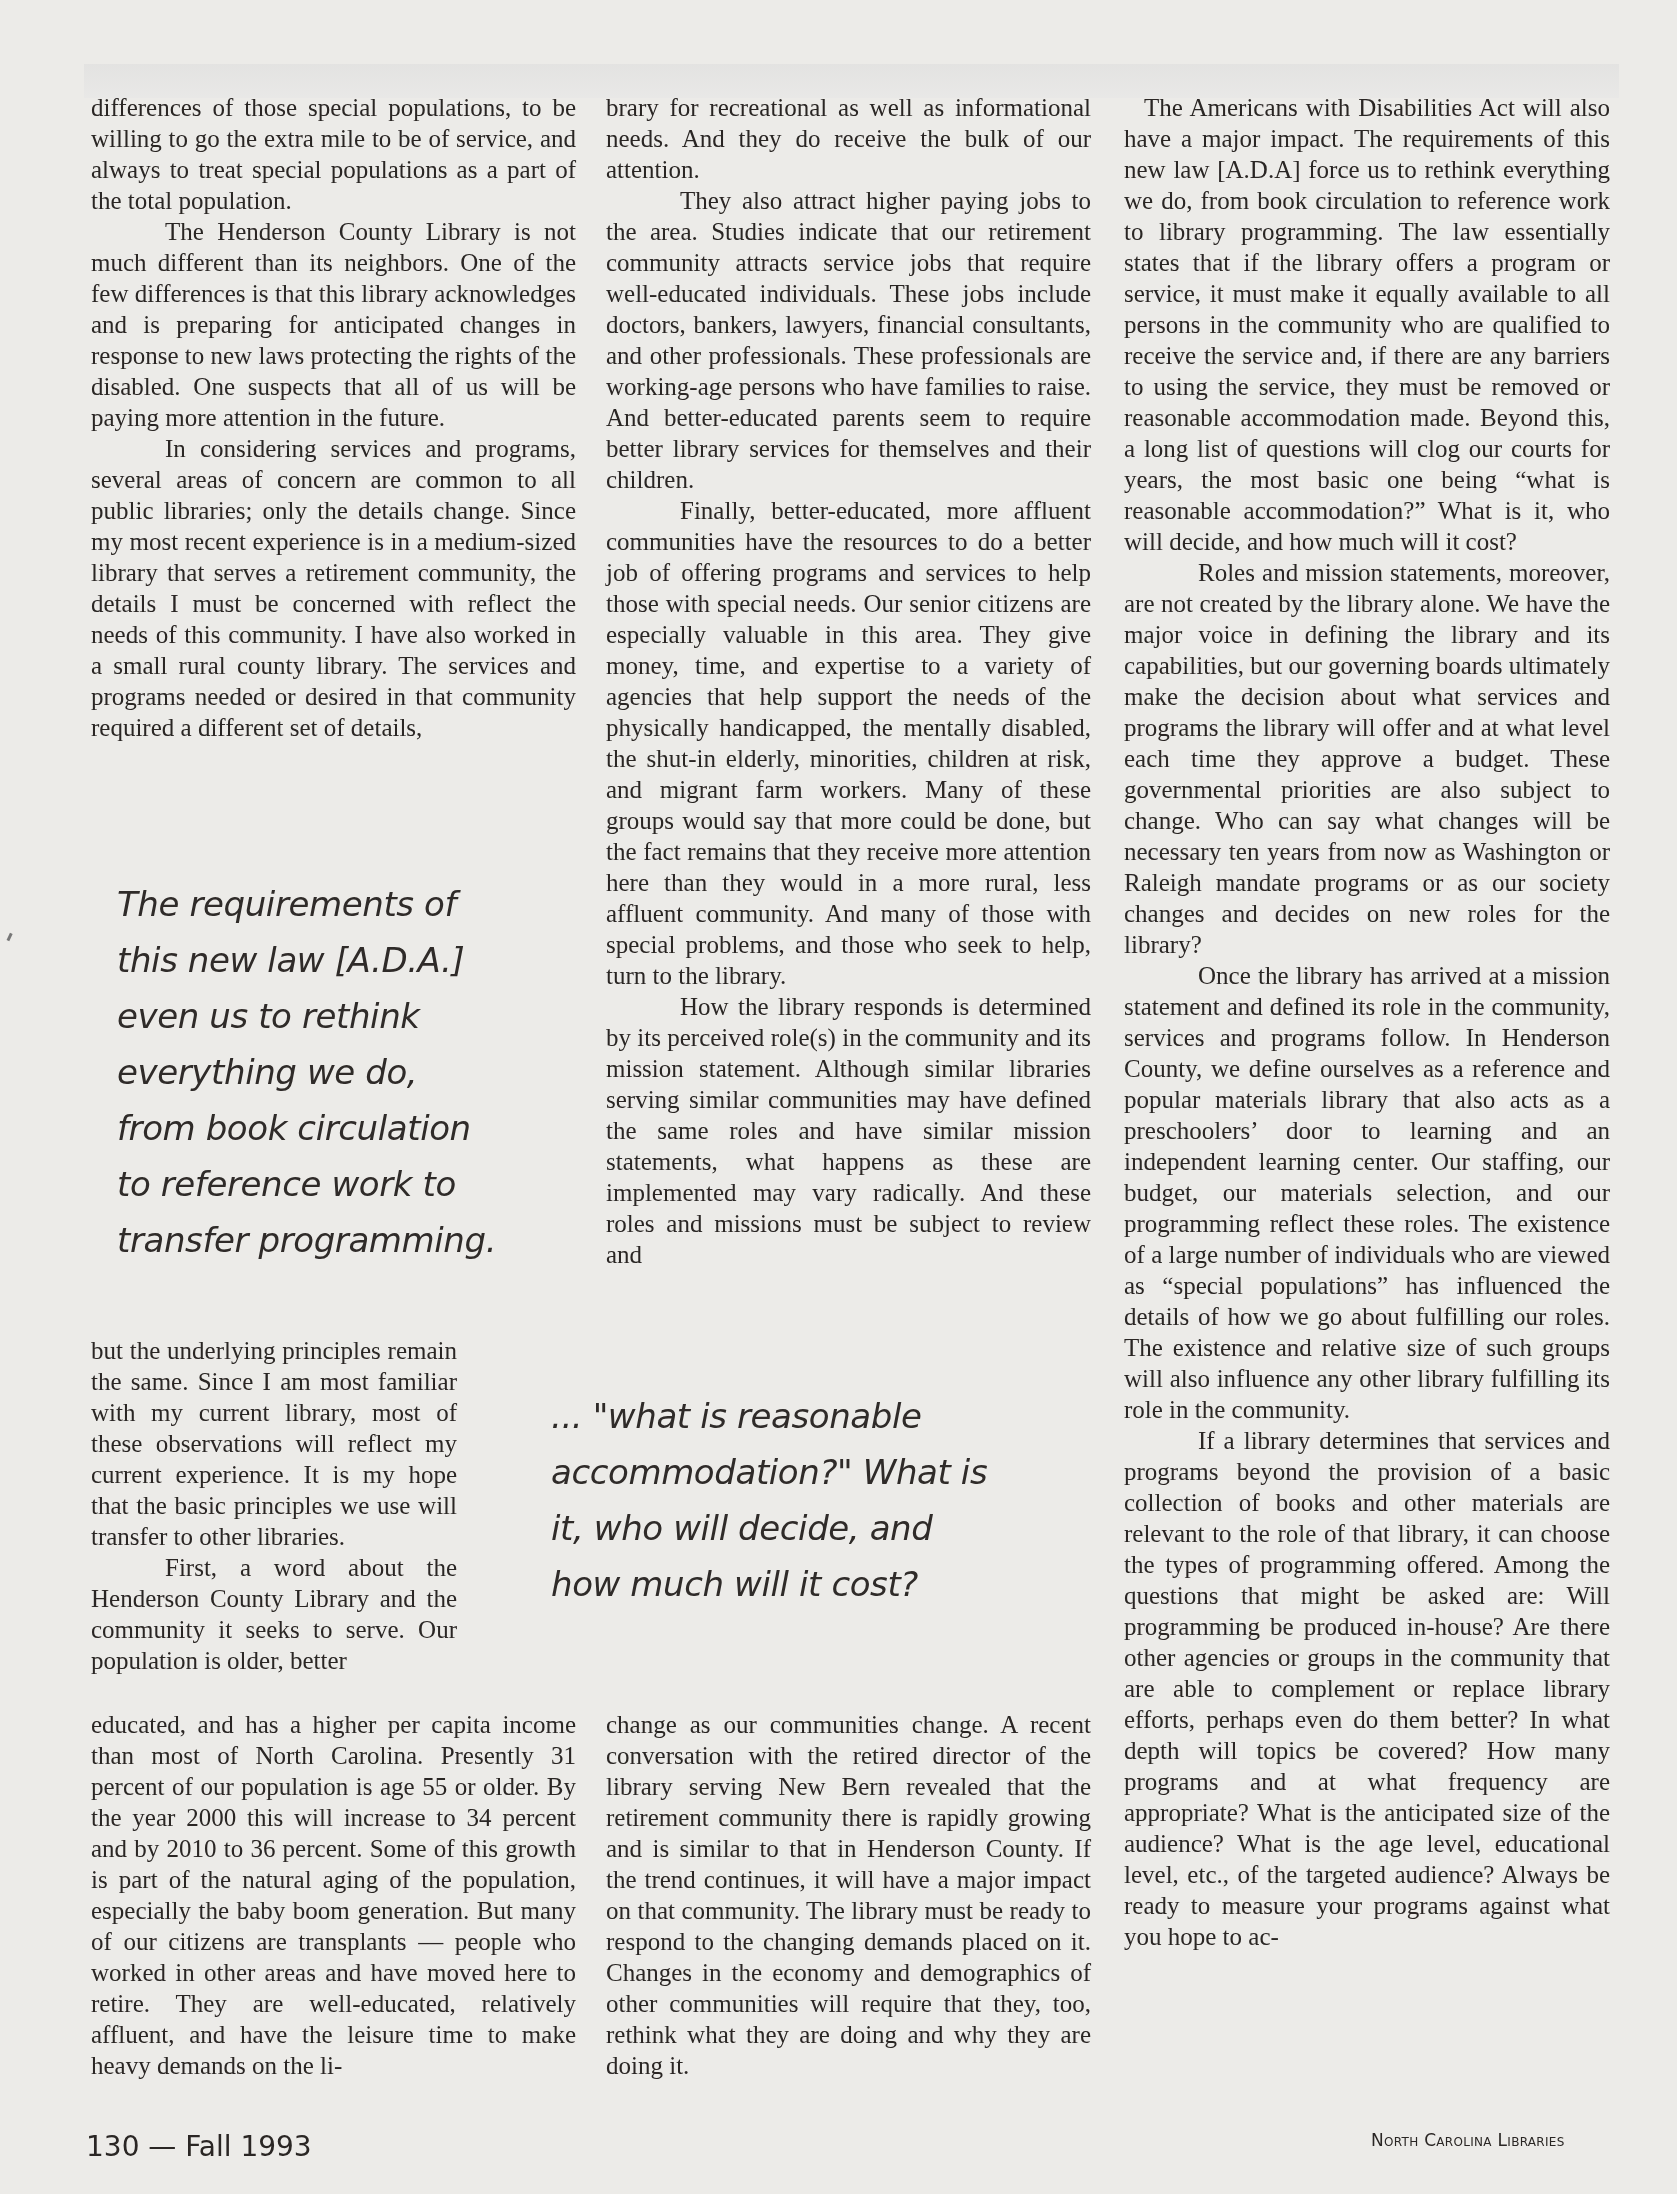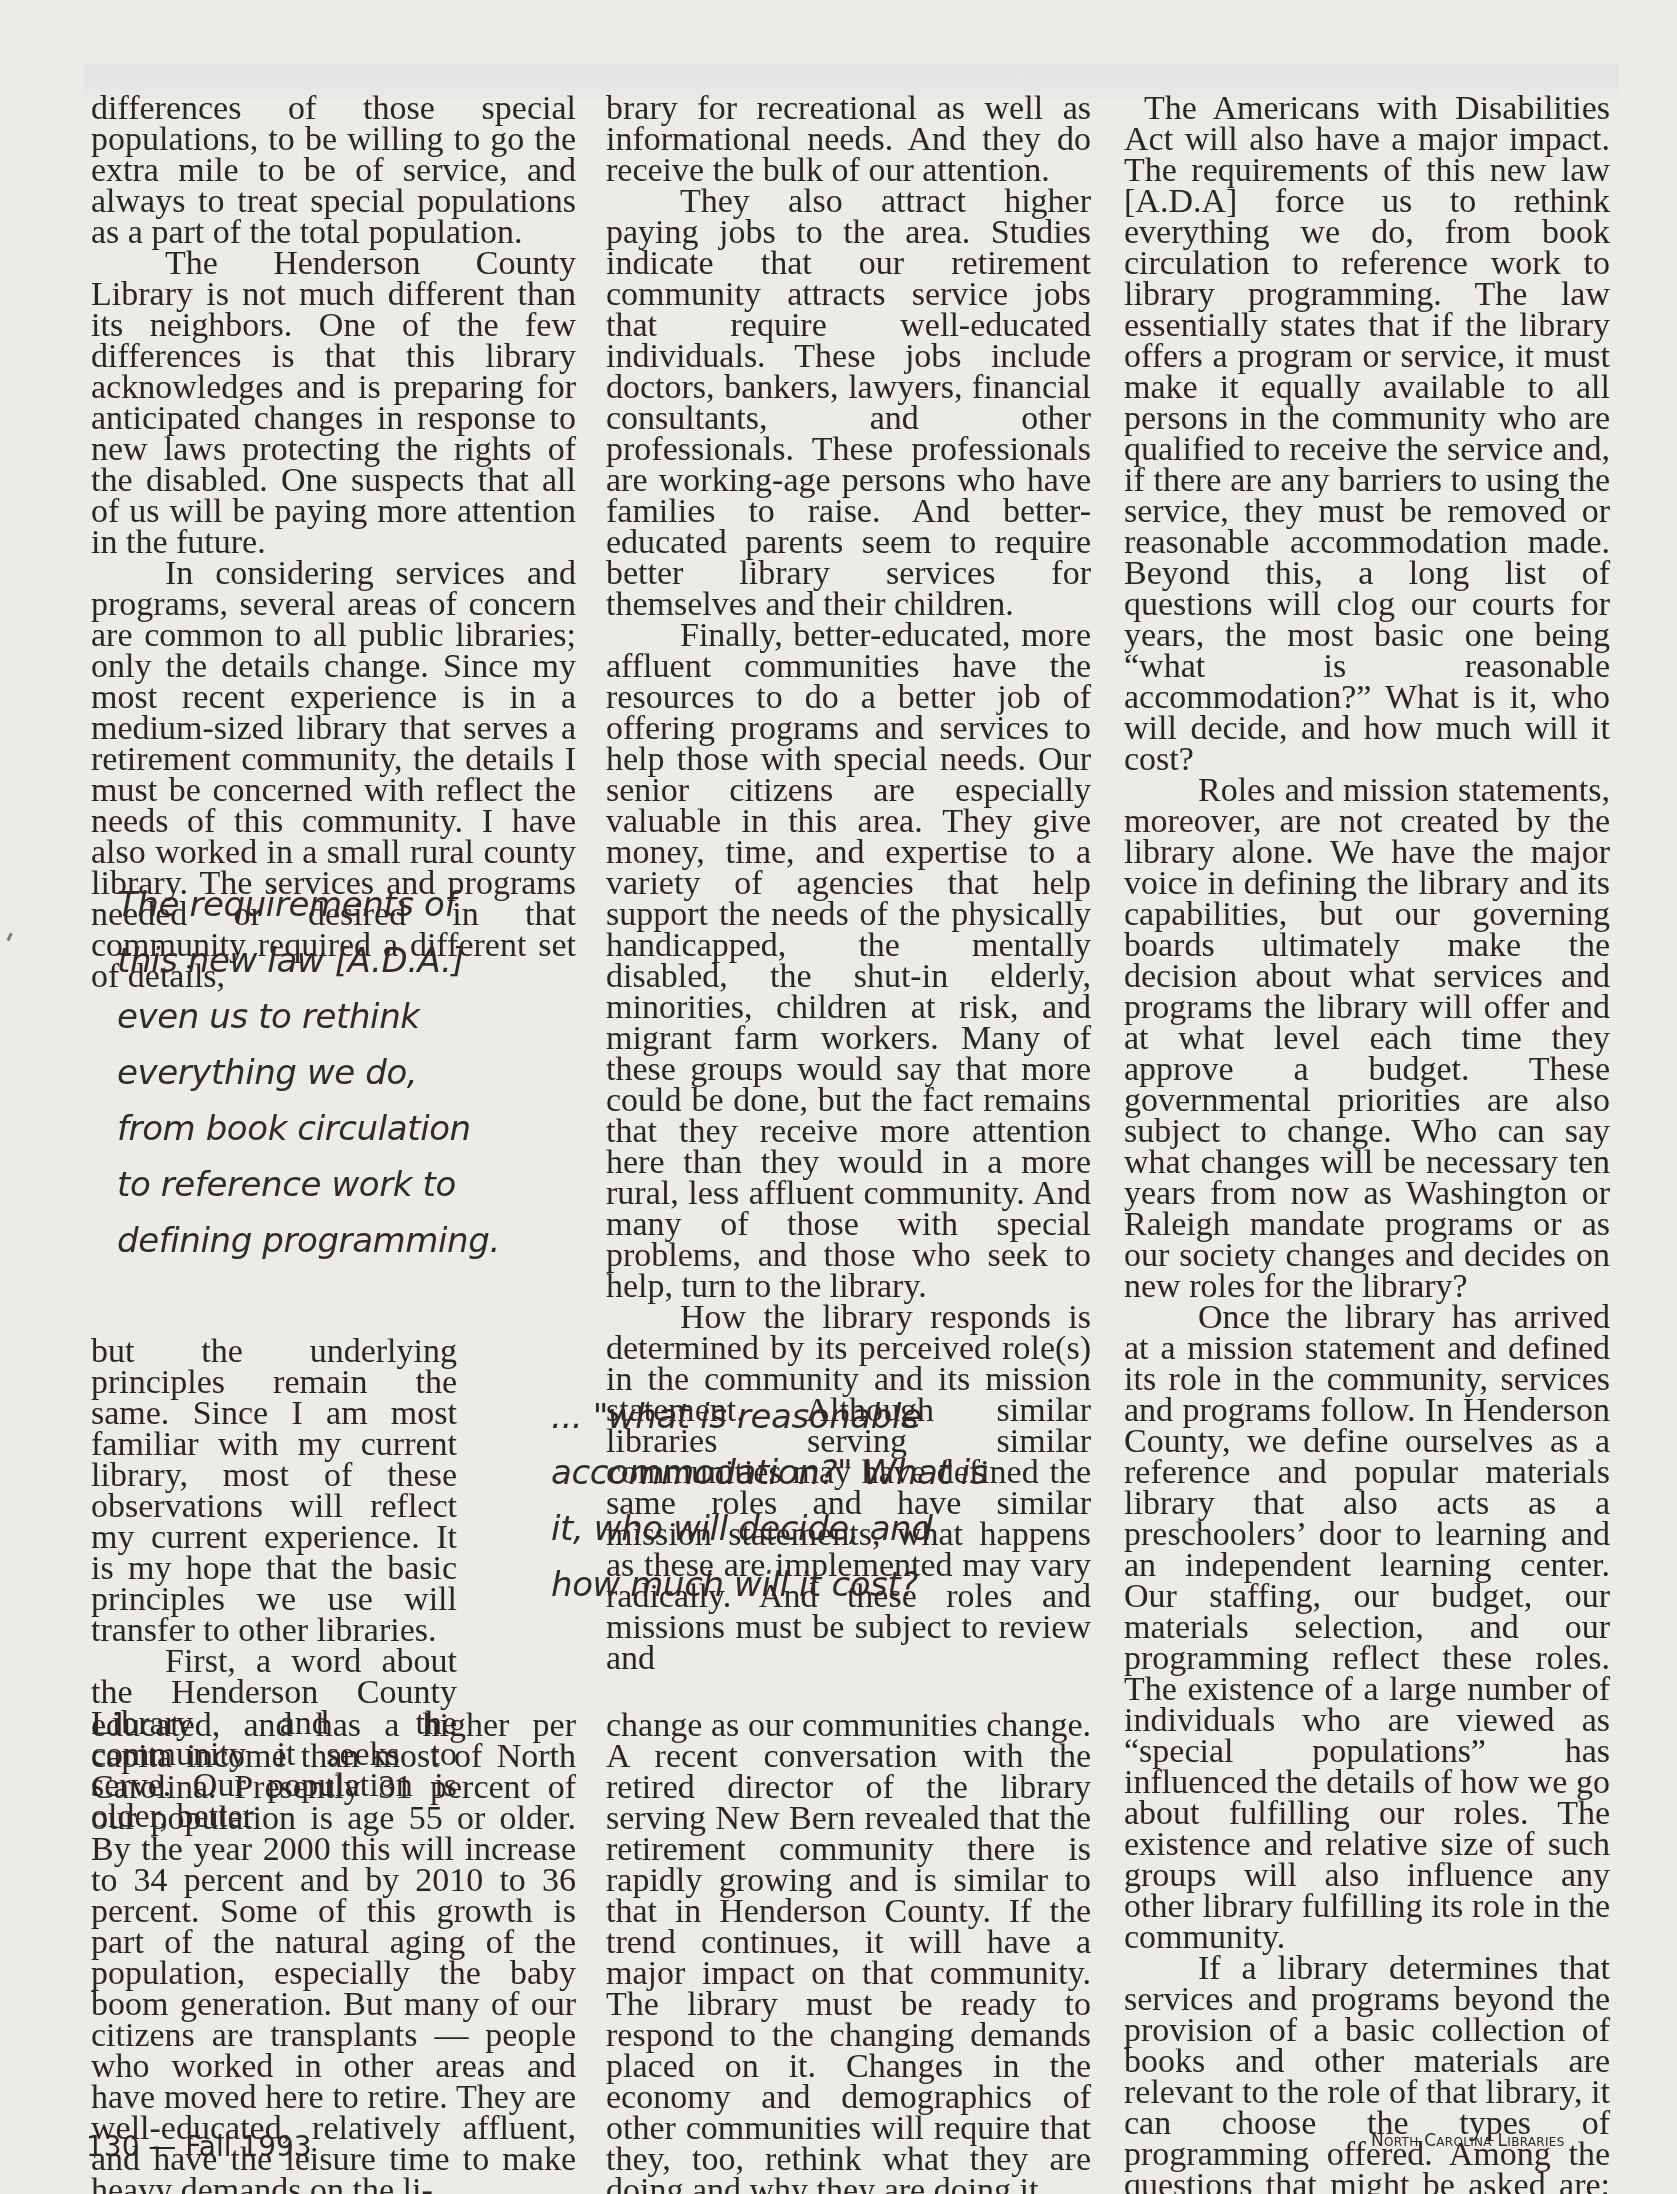--- a/index.html
+++ b/index.html
@@ -10,21 +10,21 @@
     font-family: "Liberation Serif", "DejaVu Serif", serif;
     color: #2a2624;
   }
   .top-band {
     position: absolute; left: 84px; top: 64px; width: 1535px; height: 34px;
     background: linear-gradient(#dcdcdc, #e6e6e6);
     opacity: .55;
   }
   .col {
     position: absolute; top: 92px;
-    font-size: 34px; line-height: 31px;
+    font-size: 25px; line-height: 31px;
     text-align: justify; hyphens: manual; font-family: Liberation Serif, serif;
   }
   .col p { margin: 0; text-indent: 0; }
   .col p.indent { text-indent: 74px; }
   #col1 { left: 91px; width: 485px; }
   #col1b { left: 91px; top: 1335px; width: 366px; }
   #col1c { left: 91px; top: 1709px; width: 485px; }
   #col2 { left: 606px; width: 485px; }
   #col2b { left: 606px; top: 1709px; width: 485px; }
   #col3 { left: 1124px; width: 486px; }
@@ -63,21 +63,21 @@
   <p class="indent">In considering services and programs, several areas of concern are common to all public libraries; only the details change. Since my most recent experience is in a medium-sized library that serves a retirement community, the details I must be concerned with reflect the needs of this community. I have also worked in a small rural county library. The services and programs needed or desired in that community required a different set of details,</p>
 </div>
 
 <div class="pullquote" id="pq1">
   <span class="ln">The requirements of</span>
   <span class="ln">this new law [A.D.A.]</span>
   <span class="ln">even us to rethink</span>
   <span class="ln">everything we do,</span>
   <span class="ln">from book circulation</span>
   <span class="ln">to reference work to</span>
-  <span class="ln">defining programming.</span>
+  <span class="ln">transfer programming.</span>
 </div>
 
 <div class="col" id="col1b">
   <p>but the underlying principles remain the same. Since I am most familiar with my current library, most of these observations will reflect my current experience. It is my hope that the basic principles we use will transfer to other libraries.</p>
   <p class="indent">First, a word about the Henderson County Library and the community it seeks to serve. Our population is older, better</p>
 </div>
 
 <div class="col" id="col1c">
   <p>educated, and has a higher per capita income than most of North Carolina. Presently 31 percent of our population is age 55 or older. By the year 2000 this will increase to 34 percent and by 2010 to 36 percent. Some of this growth is part of the natural aging of the population, especially the baby boom generation. But many of our citizens are transplants — people who worked in other areas and have moved here to retire. They are well-educated, relatively affluent, and have the leisure time to make heavy demands on the li-</p>
 </div>

